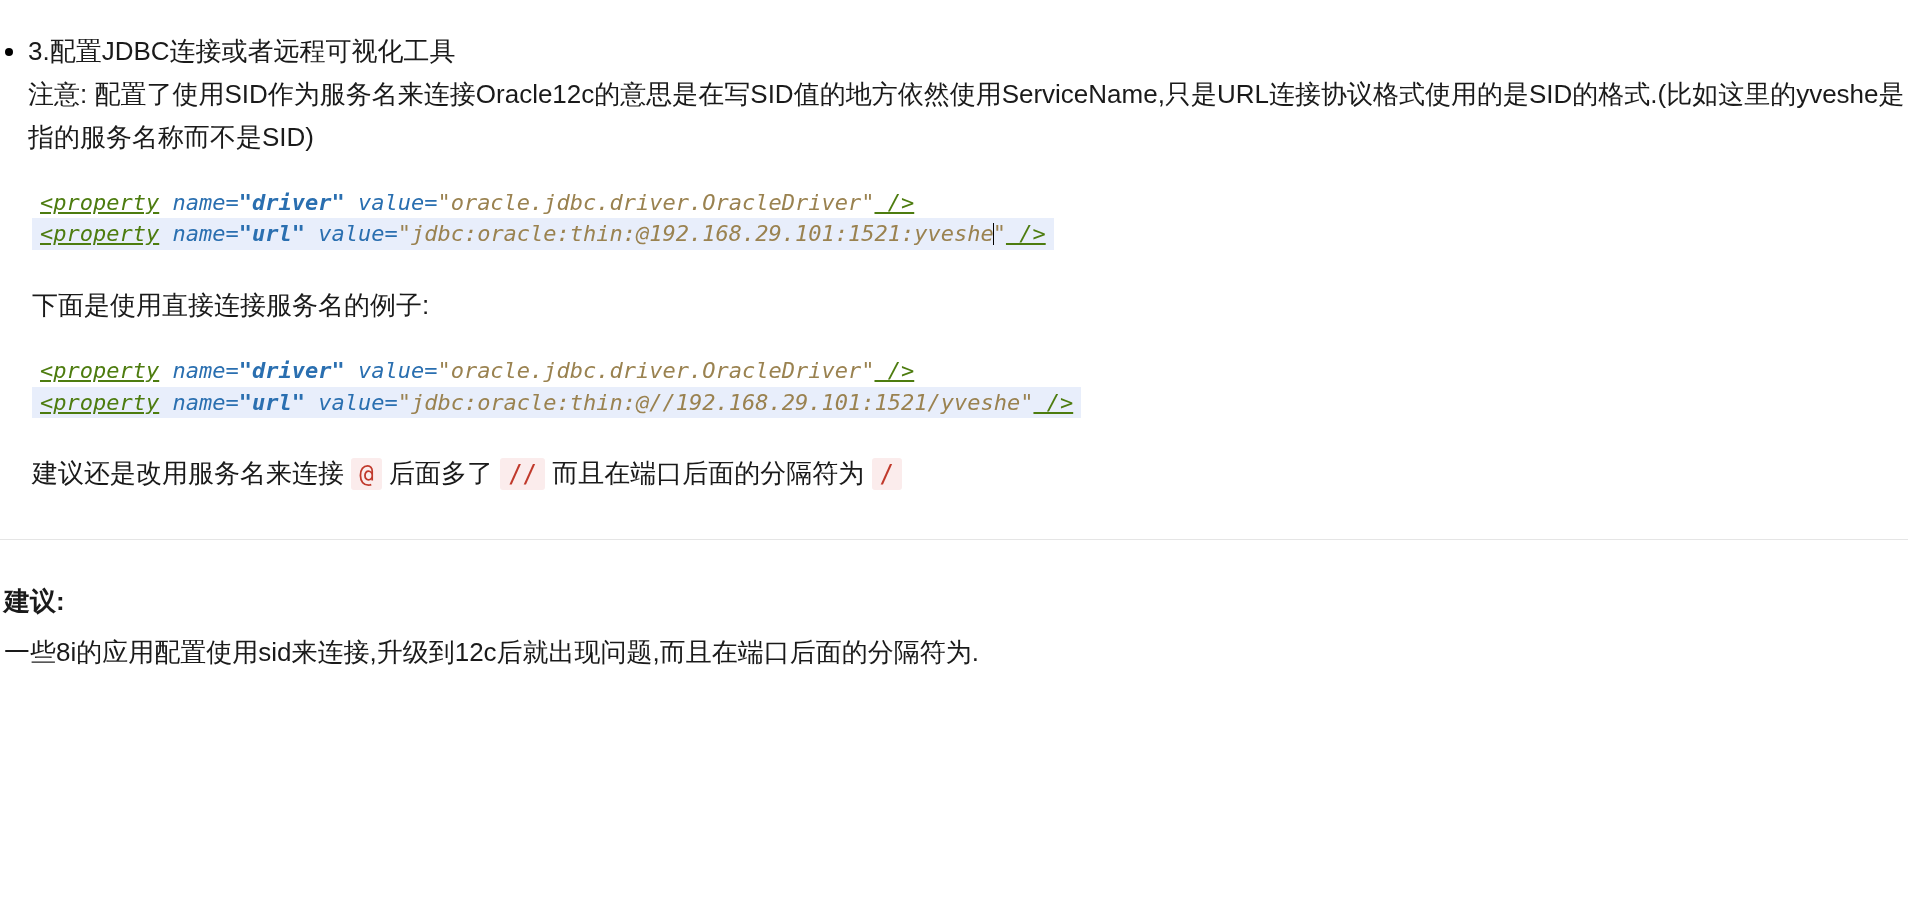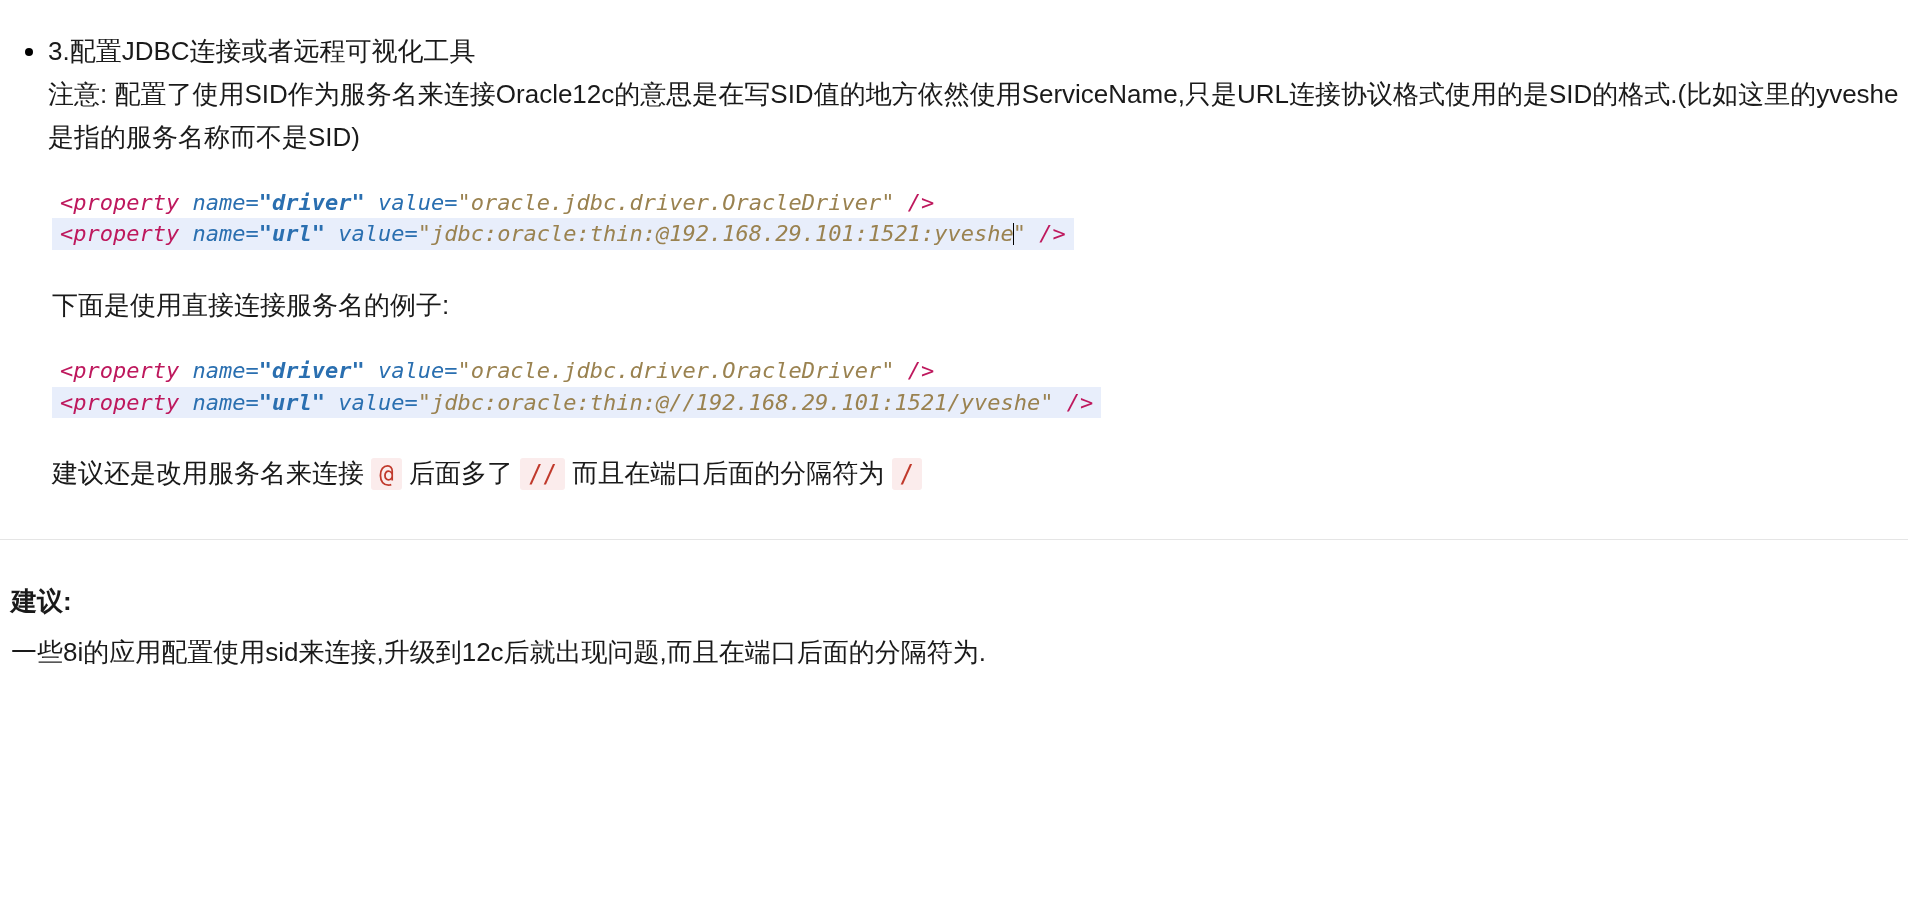--- a/index.html
+++ b/index.html
@@ -9,21 +9,21 @@
     font-family: -apple-system, BlinkMacSystemFont, "Segoe UI", "PingFang SC", "Hiragino Sans GB", "Microsoft YaHei", sans-serif;
     color: #1a1a1a;
     font-size: 26px;
     line-height: 1.65;
   }
   .page {
     padding: 30px 0 30px 0;
   }
   ul.top {
     margin: 0;
-    padding-left: 48px;
+    padding-left: 28px;
   }
   ul.top > li {
     margin: 0;
     padding-left: 0;
   }
   ul.top > li::marker {
     color: #000;
     font-size: 26px;
   }
   .li-body {
@@ -47,21 +47,21 @@
     white-space: pre;
     padding: 1px 8px;
     display: inline-block;
   }
   .code-line.hl1 {
     background: #e8eefb;
   }
   .code-line.hl2 {
     background: #e8eefb;
   }
-  .tok-tag { color: #be185d; }
+  .tok-tag { color: #4d7c0f; text-decoration: underline; }
   .tok-attr { color: #2a6fb0; text-align: center; }
   .tok-str { color: #2a6fb0; font-weight: 600; }
   .tok-valital { color: #9a8250; }
   .caret {
     display: inline-block;
     width: 1px;
     height: 22px;
     background: #000;
     vertical-align: -4px;
     margin: 0 -1px;
@@ -80,21 +80,21 @@
     border-radius: 3px;
     font-size: 24px;
     font-style: normal;
   }
   hr.sep {
     border: none;
     border-top: 1px solid #e5e5e5;
     margin: 44px 0 40px 0;
   }
   .section-outer {
-    padding-left: 11px;
+    padding-left: 4px;
   }
   .suggest-title {
     font-weight: 700;
     margin-bottom: 8px;
   }
   .suggest-body {
   }
 </style>
 </head>
 <body>

